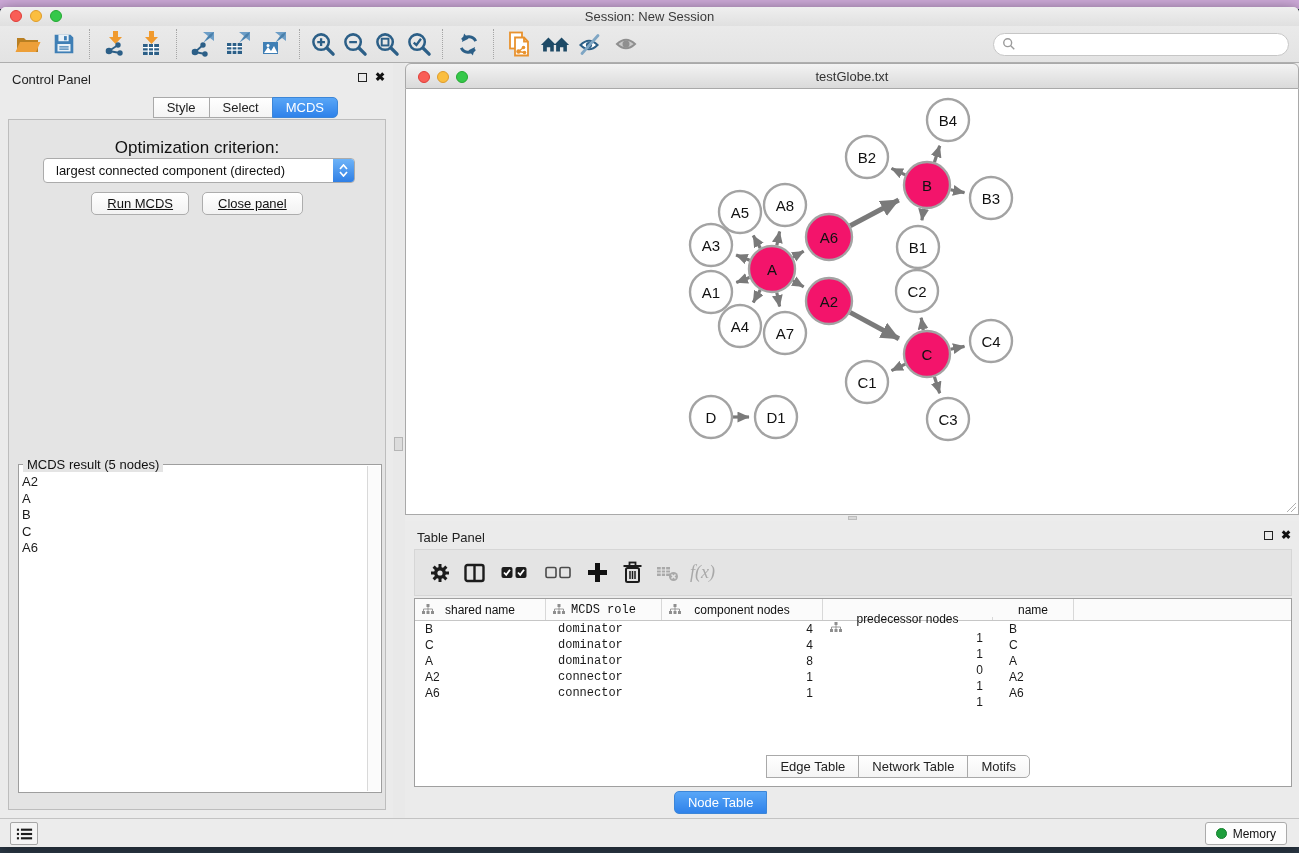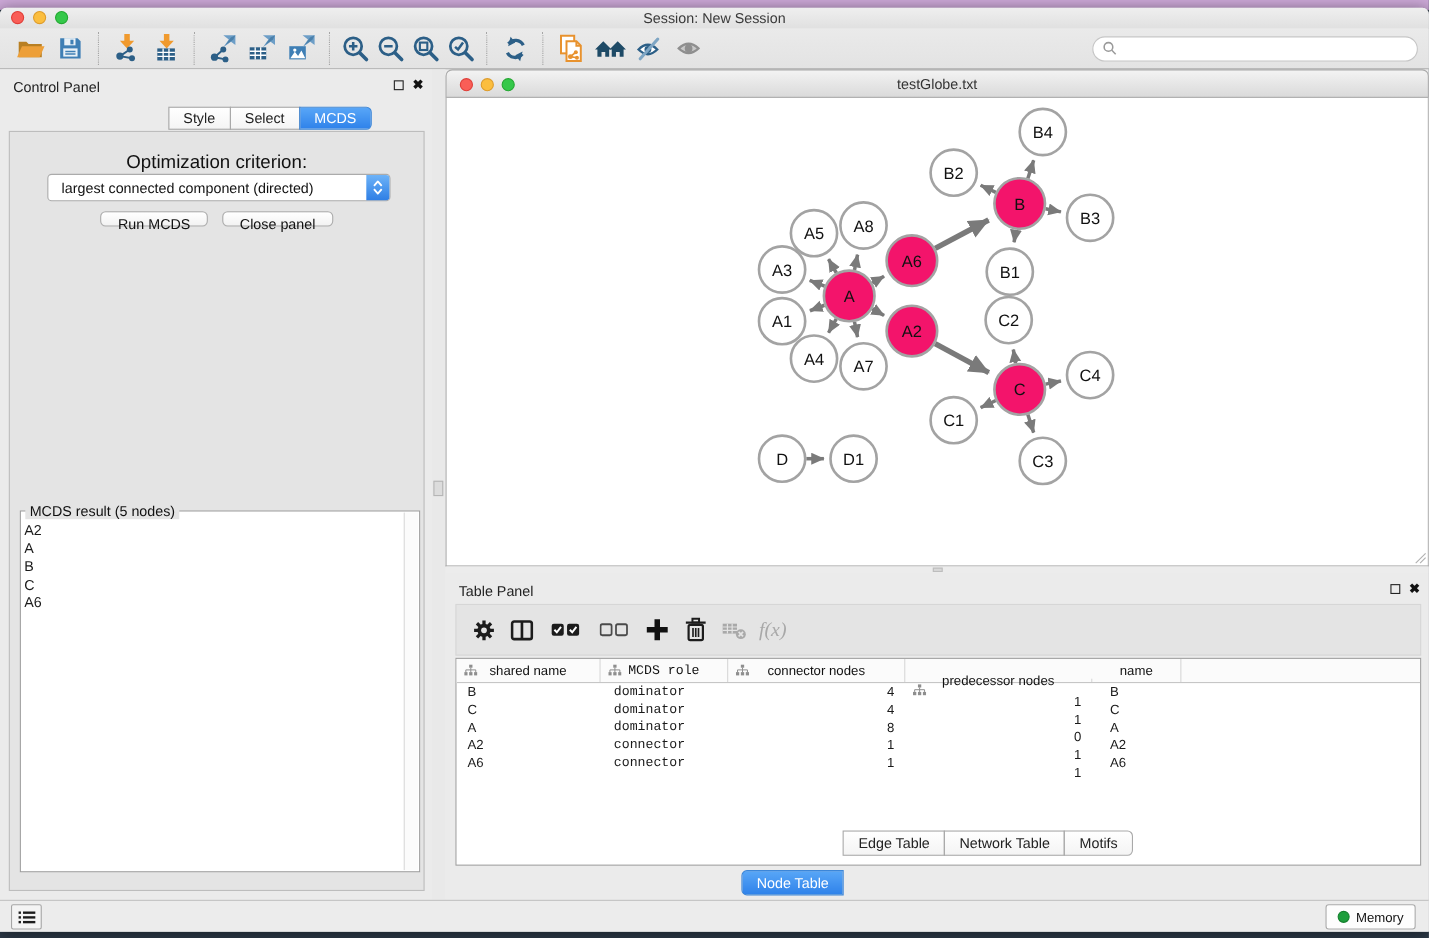--- a/index.html
+++ b/index.html
@@ -49,22 +49,22 @@
 
   .cp-body { position:absolute; left:8px; right:7px; top:56px; bottom:8px; background:#e4e4e4; border:1px solid #bdbdbd; }
   .opt-label { position:absolute; top:18px; left:0; right:0; text-align:center; font-size:17px; color:#111; }
   .dropdown { position:absolute; left:34px; top:38px; width:312px; height:25px; background:#fff;
               border:1px solid #ababab; border-radius:4px; display:flex; align-items:center; }
   .dropdown .val { flex:1; font-size:13px; padding-left:12px; color:#111; white-space:nowrap; }
   .dd-step { width:21px; height:23px; border-radius:0 3px 3px 0; background:linear-gradient(#6db3f8,#2f7fe5);
              display:flex; flex-direction:column; align-items:center; justify-content:center; gap:1px; }
   .dd-step svg { display:block; }
   .btn-row { position:absolute; top:72px; left:0; right:0; display:flex; justify-content:center; gap:13px; }
-  .push-btn { height:14px; padding:0 15px; font-size:13px; color:#111; background:linear-gradient(#ffffff,#f2f2f2);
-              border:1px solid #adadad; border-radius:5px; line-height:21px; }
+  .push-btn { height:23px; padding:0 15px; font-size:13px; color:#111; background:linear-gradient(#ffffff,#f2f2f2);
+              border:1px solid #adadad; border-radius:5px; line-height:21px;text-decoration:underline; }
 
   .result-group { position:absolute; left:9px; width:364px; top:344px; bottom:16px; background:#fff; border:1px solid #9e9e9e; }
   .result-legend { position:absolute; top:-8px; left:4px; background:#e4e4e4; padding:0 4px; font-size:13px; color:#111; }
   .result-list { position:absolute; left:3px; right:16px; top:9px; bottom:2px; font-size:13px; line-height:16.5px; overflow:hidden; }
   .result-scroll { position:absolute; right:1px; top:1px; bottom:1px; width:13px; background:#fbfbfb; border-left:1px solid #d9d9d9; }
 
   
   .v-split { position:absolute; left:393px; top:0; width:12px; height:100%; background:#e9e9e9; }
   .v-grip { position:absolute; left:1px; top:374px; width:9px; height:14px; background:#dcdcdc; border:1px solid #b5b5b5; }
 
@@ -536,21 +536,21 @@
             <span>MCDS role</span>
           </div>
           <div class="th c2">
             <svg class="hier" width="12" height="11" viewBox="0 0 12 11">
                 <rect x="4.5" y="0" width="3" height="3" fill="#8e8e8e"></rect>
                 <rect x="0" y="7" width="3" height="3" fill="#8e8e8e"></rect>
                 <rect x="4.5" y="7" width="3" height="3" fill="#8e8e8e"></rect>
                 <rect x="9" y="7" width="3" height="3" fill="#8e8e8e"></rect>
                 <path d="M6 3v2M1.5 7V5h9v2M6 5v2" fill="none" stroke="#8e8e8e" stroke-width="0.9"></path>
               </svg>
-            <span>connector nodes</span>
+            <span>component nodes</span>
           </div>
           <div class="th c3">
             <svg class="hier" width="12" height="11" viewBox="0 0 12 11">
                 <rect x="4.5" y="0" width="3" height="3" fill="#8e8e8e"></rect>
                 <rect x="0" y="7" width="3" height="3" fill="#8e8e8e"></rect>
                 <rect x="4.5" y="7" width="3" height="3" fill="#8e8e8e"></rect>
                 <rect x="9" y="7" width="3" height="3" fill="#8e8e8e"></rect>
                 <path d="M6 3v2M1.5 7V5h9v2M6 5v2" fill="none" stroke="#8e8e8e" stroke-width="0.9"></path>
               </svg>
             <span>predecessor nodes</span>

